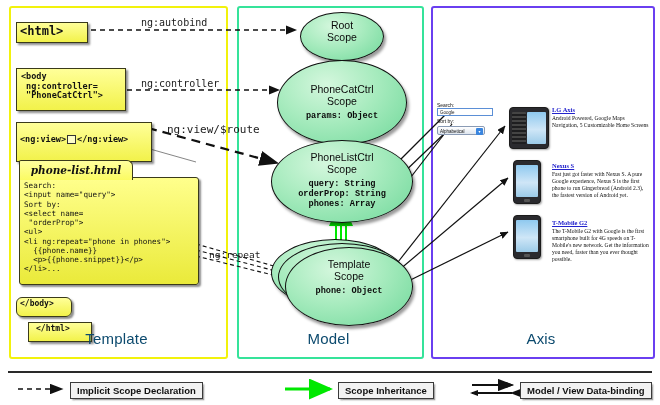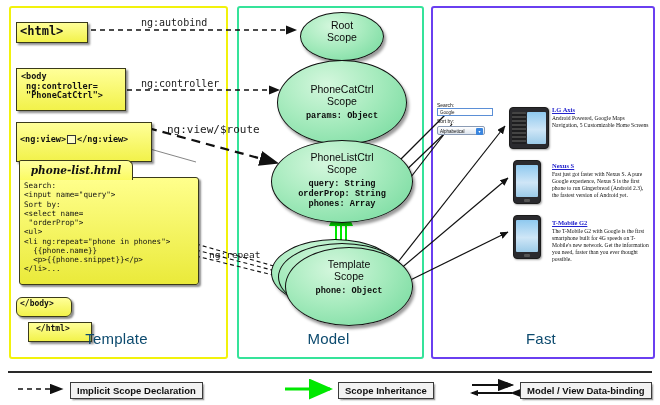--- a/index.html
+++ b/index.html
@@ -279,21 +279,21 @@
     <div class="ph-name">Nexus S</div>
     <div class="ph-desc">Fast just got faster with Nexus S. A pure Google experience, Nexus S is the first phone to run Gingerbread (Android 2.3), the fastest version of Android yet.</div>
   </div>
   <div class="ph-entry" id="entry-3">
     <div class="ph-name">T-Mobile G2</div>
     <div class="ph-desc">The T-Mobile G2 with Google is the first smartphone built for 4G speeds on T-Mobile's new network. Get the information you need, faster than you ever thought possible.</div>
   </div>
 
   <div class="panel-label" id="label-template">Template</div>
   <div class="panel-label" id="label-model">Model</div>
-  <div class="panel-label" id="label-view">Fast</div>
+  <div class="panel-label" id="label-view">Axis</div>
 
   <div id="legend">
     <div id="legend-rule"></div>
 
     <svg class="overlay" style="top:-371px" viewBox="0 0 660 405">
       <g stroke="#111" stroke-width="1.5" stroke-dasharray="5,4" fill="none">
         <line x1="18" y1="389" x2="62" y2="389" marker-end="url(#ahBlack)"></line>
       </g>
       <g stroke="#00e800" stroke-width="3" fill="none">
         <line x1="285" y1="389" x2="330" y2="389" marker-end="url(#ahGreen)"></line>

